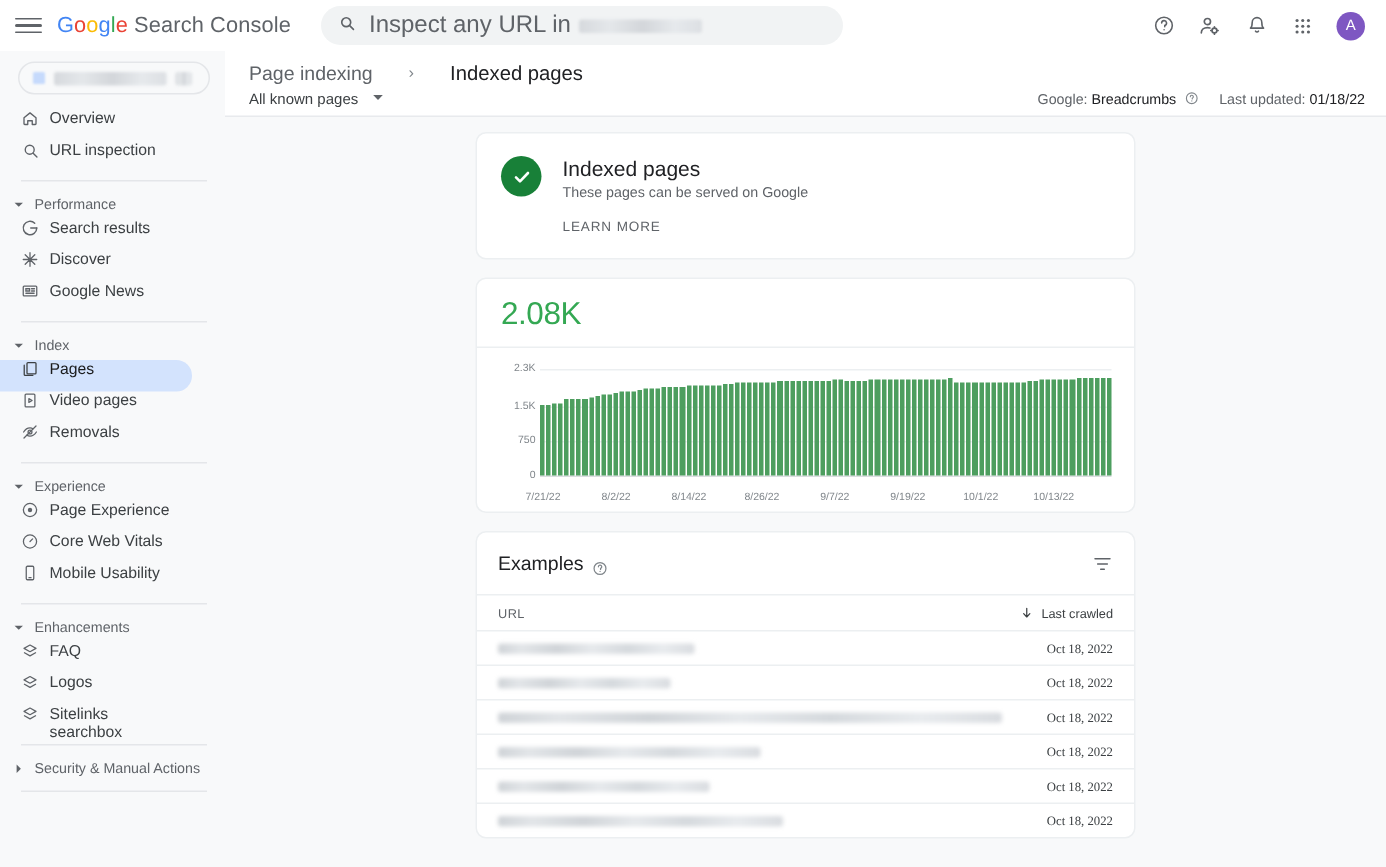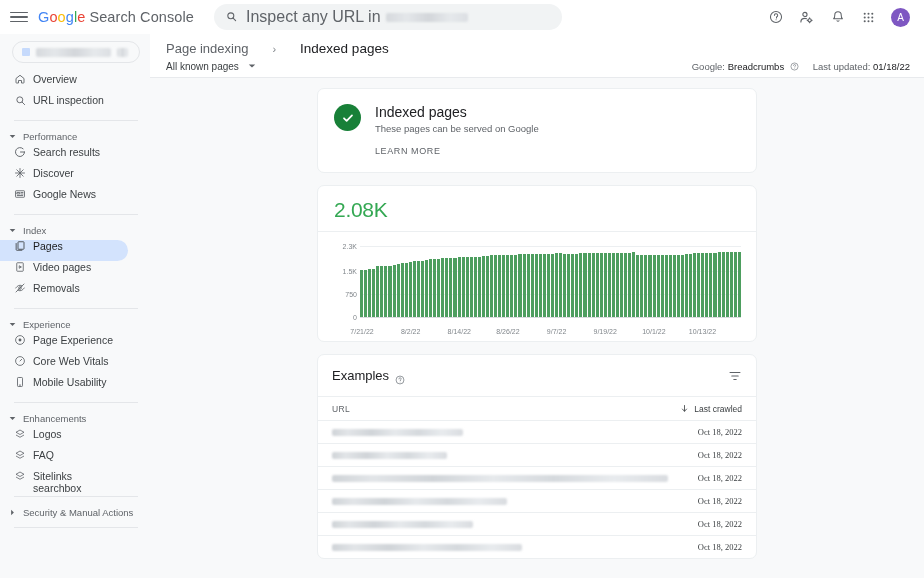--- a/index.html
+++ b/index.html
@@ -343,30 +343,30 @@
         </span>
         <span>Enhancements</span>
       </div>
       <div class="nav-item">
         <span class="nav-ico">
           <svg width="12" height="12" viewBox="0 0 24 24" fill="none" stroke="#5f6368" stroke-width="1.6">
               <path d="M12 4l8 4.5-8 4.5-8-4.5z" stroke-linejoin="round"></path>
               <path d="M4 14l8 4.5 8-4.5" stroke-linejoin="round"></path>
             </svg>
         </span>
-        <span>Logos</span>
+        <span>FAQ</span>
       </div>
       <div class="nav-item">
         <span class="nav-ico">
           <svg width="12" height="12" viewBox="0 0 24 24" fill="none" stroke="#5f6368" stroke-width="1.6">
               <path d="M12 4l8 4.5-8 4.5-8-4.5z" stroke-linejoin="round"></path>
               <path d="M4 14l8 4.5 8-4.5" stroke-linejoin="round"></path>
             </svg>
         </span>
-        <span>FAQ</span>
+        <span>Logos</span>
       </div>
       <div class="nav-item">
         <span class="nav-ico">
           <svg width="12" height="12" viewBox="0 0 24 24" fill="none" stroke="#5f6368" stroke-width="1.6">
               <path d="M12 4l8 4.5-8 4.5-8-4.5z" stroke-linejoin="round"></path>
               <path d="M4 14l8 4.5 8-4.5" stroke-linejoin="round"></path>
             </svg>
         </span>
         <span>Sitelinks searchbox</span>
       </div>

